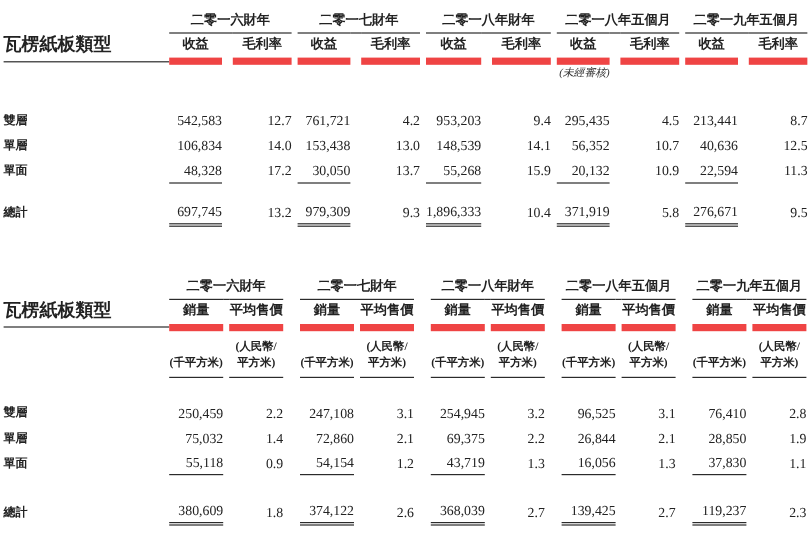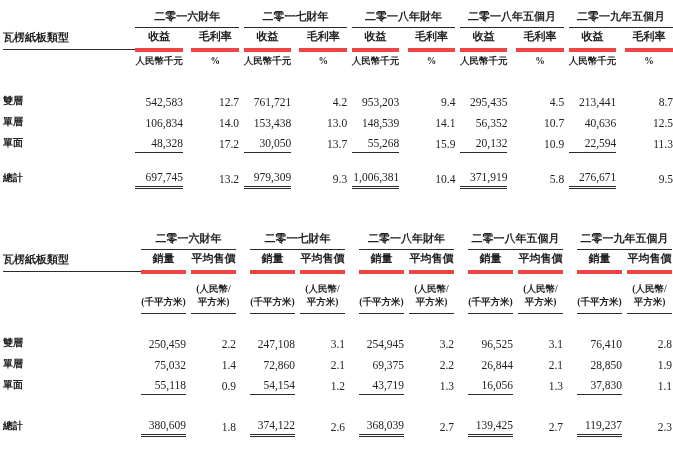--- a/index.html
+++ b/index.html
@@ -10,22 +10,22 @@
   }
   table{border-collapse:collapse;table-layout:fixed;}
   td,th{padding:0;vertical-align:bottom;font-weight:normal;white-space:nowrap;}
   
   tr.yr{height:18px;font-family:Liberation Serif, serif;} tr.sub{height:22px;} tr.un{height:18px;} tr.ntr{height:14px;}
   tr.gA{height:22px;} tr.dr{height:21px;} tr.gB{height:14px;} tr.tot{height:21px;margin-left:38px;}
   #t2{margin-top:42px;}
   #t2 tr.un2{height:42px;} #t2 tr.gA{height:18px;} #t2 tr.gB{height:20px;}
   
   .yg{font-size:11px;font-weight:bold;text-align:center;border-bottom:1px solid #2b2b2b;padding-bottom:3px;}
-  .lh{font-size:11px;font-weight:bold;text-align:left;border-bottom:1px solid #2b2b2b;padding-bottom:4px;}
-  .ch{font-size:11px;font-weight:bold;text-align:center;border-bottom:4px solid #ef4444;padding-bottom:4px;}
+  .lh{font-size:15px;font-weight:bold;text-align:left;border-bottom:1px solid #2b2b2b;padding-bottom:4px;}
+  .ch{font-size:11px;font-weight:bold;text-align:center;border-bottom:6px solid #ef4444;padding-bottom:4px;}
   .uc{font-size:9.5px;font-weight:bold;text-align:center;line-height:1.35;}
   .ub{border-bottom:1px solid #2b2b2b;padding-bottom:4px;}
   .nt{font-size:9px;font-style:italic;text-align:right;color:#333;}
   
   .rl{font-size:10px;font-weight:bold;text-align:left;padding-bottom:3px;}
   .nm{font-size:11.5px;text-align:right;padding-bottom:3px;}
   .ru{border-bottom:1px solid #2b2b2b;}
   .dbl{border-bottom:3px double #2b2b2b;}
 </style>
 </head>
@@ -84,41 +84,41 @@
           <th class="ch">毛利率</th>
           <td></td>
 <th class="ch">收益</th>
           <td></td>
           <th class="ch">毛利率</th>
           <td></td>
 <th class="ch">收益</th>
           <td></td>
           <th class="ch">毛利率</th>
 </tr>
-<tr class="un">
+<tr class="ntr">
 <td></td>
-<td class="uc">人民幣千元</td>
-          <td></td>
-          <td class="uc">%</td>
-          <td></td>
-<td class="uc">人民幣千元</td>
-          <td></td>
-          <td class="uc">%</td>
-          <td></td>
-<td class="uc">人民幣千元</td>
-          <td></td>
-          <td class="uc">%</td>
-          <td></td>
-<td class="uc">人民幣千元</td>
-          <td></td>
-          <td class="uc">%</td>
-          <td></td>
-<td class="uc">人民幣千元</td>
-          <td></td>
-          <td class="uc">%</td>
+<td class="nt"></td>
+          <td></td>
+          <td></td>
+          <td></td>
+<td class="nt"></td>
+          <td></td>
+          <td></td>
+          <td></td>
+<td class="nt"></td>
+          <td></td>
+          <td></td>
+          <td></td>
+<td class="nt">(未經審核)</td>
+          <td></td>
+          <td></td>
+          <td></td>
+<td class="nt"></td>
+          <td></td>
+          <td></td>
 </tr>
 <tr class="gA">
           <td colspan="20"></td>
         </tr>
 <tr class="dr">
 <td class="rl">雙層</td>
 <td class="nm">542,583</td>
           <td></td>
           <td class="nm">12.7</td>
           <td></td>
@@ -188,21 +188,21 @@
 <tr class="tot">
 <td class="rl">總計</td>
 <td class="nm dbl">697,745</td>
           <td></td>
           <td class="nm">13.2</td>
           <td></td>
 <td class="nm dbl">979,309</td>
           <td></td>
           <td class="nm">9.3</td>
           <td></td>
-<td class="nm dbl">1,006,381</td>
+<td class="nm dbl">1,896,333</td>
           <td></td>
           <td class="nm">10.4</td>
           <td></td>
 <td class="nm dbl">371,919</td>
           <td></td>
           <td class="nm">5.8</td>
           <td></td>
 <td class="nm dbl">276,671</td>
           <td></td>
           <td class="nm">9.5</td>

